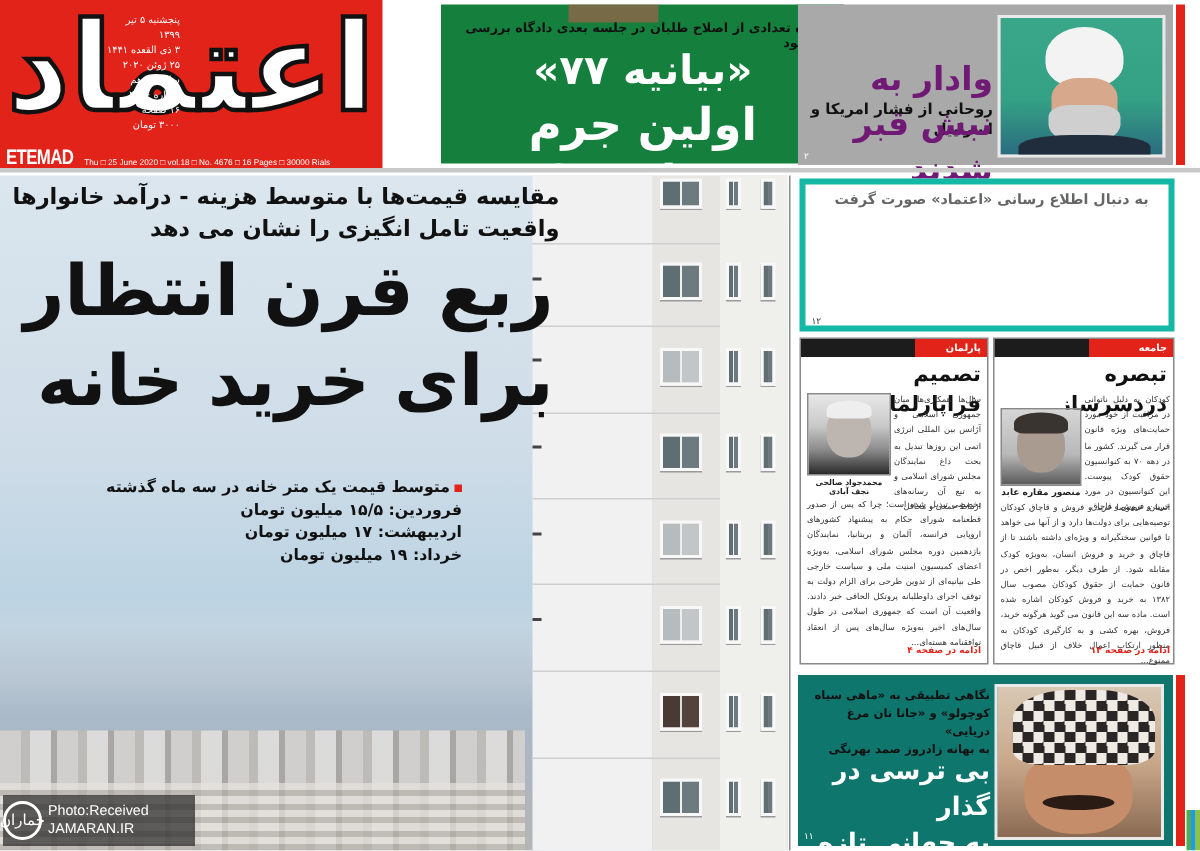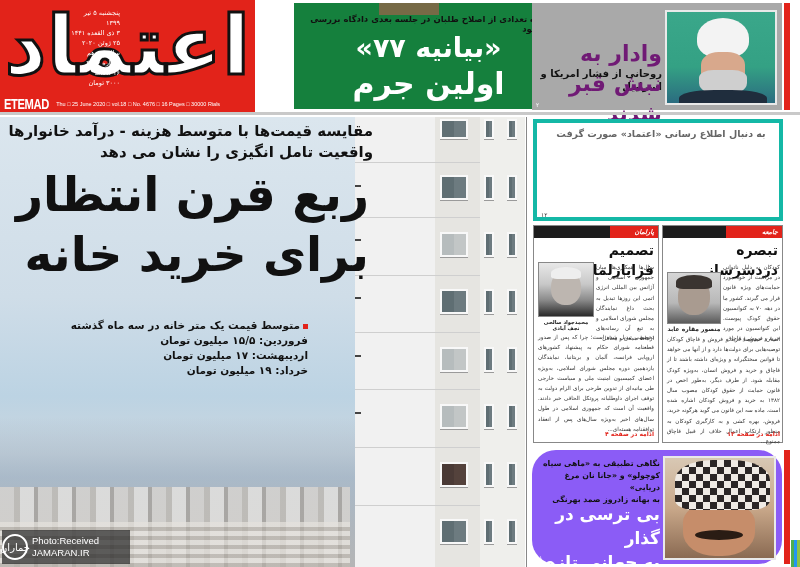--- a/index.html
+++ b/index.html
@@ -5,21 +5,21 @@
   * { box-sizing: border-box; margin: 0; padding: 0; }
   html, body { width: 800px; height: 567px; overflow: hidden; background: #ffffff; }
   body { font-family: "DejaVu Sans", sans-serif; position: relative; }
   .abs { position: absolute; }
   [dir="rtl"] { direction: rtl; }
 
   
   #masthead { left: 0; top: 0; width: 255px; height: 112px; background: #e2231a; overflow: hidden; }
   #logo-glyph { left: 6px; top: -4px; width: 244px; height: 100px; color: #fff; font-family: "DejaVu Sans", sans-serif; font-weight: bold; font-size: 82px; line-height: 100px; text-align: center; -webkit-text-stroke: 3px #111; letter-spacing: -4px; }
   #date-block { left: 68px; top: 8px; width: 52px; color: #fff; font-size: 6.5px; line-height: 10px; text-align: right; }
-  #masthead-bar { left: 0; top: 96px; width: 255px; height: 16px; display: flex; align-items: center; padding-left: 4px; }
+  #masthead-bar { left: 0; top: 96px; width: 255px; height: 16px; display: flex; align-items: flex-end; padding-left: 4px; }
   #brand-latin { color: #fff; font-family: "Liberation Sans", sans-serif; font-size: 14px; font-weight: bold; letter-spacing: -0.5px; transform: scaleX(0.8); transform-origin: left; }
   #issue-line { color: #fff; font-family: "Liberation Sans", sans-serif; font-size: 5.5px; margin-left: -4px; white-space: nowrap; }
 
   
   #teaser-mid { left: 258px; top: 3px; width: 269px; height: 106px; background: #15803d; margin-left: 36px; }
   #tm-watermark { left: 85px; top: 0; width: 60px; height: 12px; background: #d9534f; opacity: 0.5; }
   #tm-kicker { left: 6px; top: 11px; width: 257px; font-size: 8.5px; font-weight: bold; color: #111; text-align: right; }
   #tm-title1 { left: 6px; top: 28px; width: 257px; font-size: 27px; font-weight: bold; color: #fff; text-align: center; line-height: 34px; }
   #tm-title2 { left: 6px; top: 62px; width: 257px; font-size: 30px; font-weight: bold; color: #fff; text-align: center; line-height: 38px; }
   #tm-page { left: 268px; top: 100px; font-size: 6px; color: #fff; }
@@ -67,33 +67,33 @@
 
   
   #story-kids { left: 533px; top: 119px; width: 250px; height: 102px; border: 4px solid #14b8a6; background: #fff; }
   #sk-kicker { left: 4px; top: 5px; width: 240px; font-size: 9.5px; font-weight: bold; color: #666; text-align: center; }
   #sk-title { left: 4px; top: 22px; width: 240px; font-size: 22px; font-weight: bold; color: #111; text-align: center; line-height: 34px; }
   #sk-sub { left: 4px; top: 61px; width: 240px; font-size: 10.5px; font-weight: bold; color: #111; text-align: center; line-height: 15px; }
   #sk-page { left: 4px; top: 88px; font-size: 6px; color: #333; }
 
   
   .col-box { border: 1px solid #888; background: #fff; }
-  .col-header { position: absolute; left: 0; top: 0; right: 0; height: 12px; background: #1c1c1c; font-style: italic; }
+  .col-header { position: absolute; left: 0; top: 0; right: 0; height: 12px; background: #1c1c1c; }
   .col-header .red { position: absolute; right: 0; top: 0; height: 12px; background: #e2231a; color: #fff; font-size: 6.5px; font-weight: bold; padding: 0 4px; line-height: 12px; text-align: right; }
   .col-title { position: absolute; left: 4px; right: 4px; top: 14px; font-size: 14px; font-weight: bold; color: #111; text-align: right; line-height: 20px; }
   .col-body { position: absolute; font-size: 5.6px; color: #333; text-align: justify; line-height: 10.2px; }
   .col-more { position: absolute; font-size: 6px; color: #e2231a; font-weight: bold; text-align: right; }
   .author-photo { position: absolute; background: #ddd; border: 1px solid #888; overflow: hidden; }
   .author-caption { position: absolute; font-size: 5.2px; color: #222; text-align: center; font-weight: bold; }
 
   #col-parl { left: 533px; top: 225px; width: 126px; height: 218px; }
   #col-crit { left: 662px; top: 225px; width: 121px; height: 218px; }
 
   
-  #teaser-bottom { left: 532px; top: 450px; width: 250px; height: 114px; background: #8b5cf6; border-radius: 24px; }
+  #teaser-bottom { left: 532px; top: 450px; width: 250px; height: 114px; background: #0f766e; }
   #tb-photo { left: 131px; top: 6px; width: 113px; height: 104px; background: linear-gradient(180deg, #d8c8b4 0%, #c9a88a 50%, #8a6a52 100%); border: 2px solid #e9e9e9; overflow: hidden; }
   #tb-hat { left: 10px; top: 2px; width: 95px; height: 50px; background: repeating-conic-gradient(#2b2626 0 25%, #efeae4 0 50%) 0 0/14px 14px; border-radius: 40% 40% 20% 20%; }
   #tb-face { left: 18px; top: 46px; width: 72px; height: 52px; background: #c68d6a; border-radius: 35% 35% 45% 45%; }
   #tb-mustache { left: 30px; top: 72px; width: 48px; height: 10px; background: #2a1c14; border-radius: 50%; }
   #tb-kicker { left: 4px; top: 8px; width: 124px; font-size: 7.8px; font-weight: bold; color: #111; text-align: right; line-height: 12px; }
   #tb-title { left: 4px; top: 52px; width: 124px; font-size: 17px; font-weight: bold; color: #fff; text-align: right; line-height: 24px; }
   #tb-page { left: 536px; top: 554px; font-size: 6px; color: #fff; }
   #tb-redbar { left: 784px; top: 450px; width: 6px; height: 114px; background: #e2231a; }
   #print-marks { left: 791px; top: 540px; width: 9px; height: 27px; background: linear-gradient(90deg, #4caf50 0 33%, #2196f3 33% 66%, #8bc34a 66%); }
 </style>

